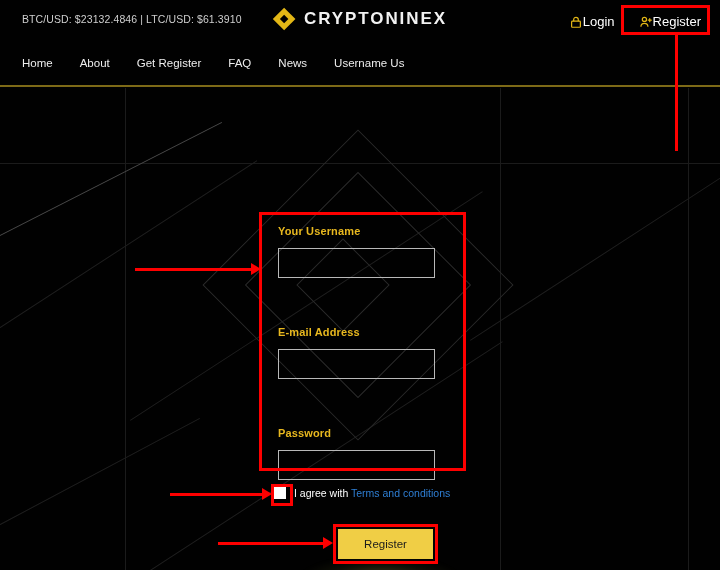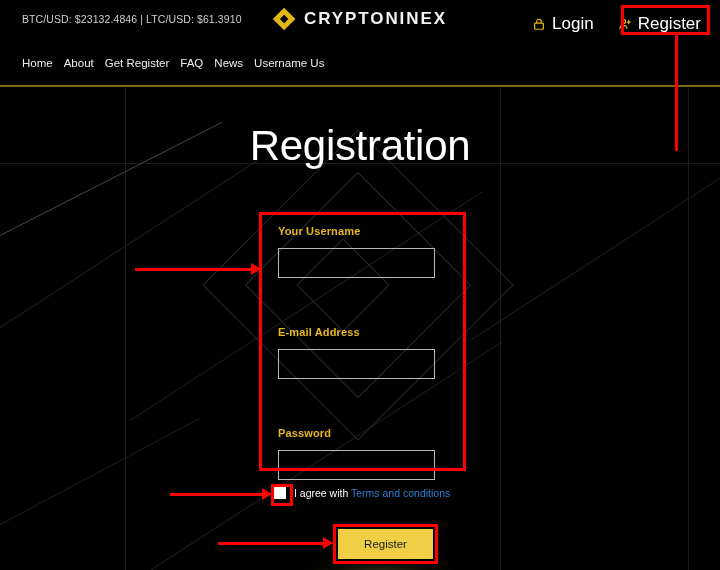--- a/index.html
+++ b/index.html
@@ -67,35 +67,35 @@
   }
   .brand-name {
     color: #f2f2f2; font-size: 17px; font-weight: 700;
     letter-spacing: 1.9px;
   }
   .auth {
     position: absolute; right: 10px; top: 9px;
     display: flex; align-items: center; gap: 6px;
   }
   .auth-item {
-    display: flex; align-items: center; gap: 6px;
-    padding: 5px 9px; color: #ffffff; font-size: 17px;
+    display: flex; align-items: center; 
+    padding: 5px 9px; color: #ffffff; font-size: 13px;
     cursor: pointer; white-space: nowrap;
   }
   .auth-icon { width: 14px; height: 14px; display: block; }
 
   
   .navbar {
     position: absolute; left: 0; top: 41px; width: 720px; height: 46px;
     border-bottom: 2px solid #7d6a17;
     z-index: 3;
   }
   .navlist {
     display: flex; align-items: center; height: 44px;
-    padding-left: 22px; gap: 11px;
+    padding-left: 22px; gap: 27px;
   }
   .navlist .nav-item {
     color: #ededed; font-size: 11.5px; cursor: pointer; white-space: nowrap;
   }
 
   
   .content { position: absolute; inset: 0; z-index: 2; }
   .page-title {
     position: absolute; left: 0; right: 0; top: 122px;
     text-align: center;
@@ -216,21 +216,20 @@
       <span class="nav-item">Home</span>
       <span class="nav-item">About</span>
       <span class="nav-item">Get Register</span>
       <span class="nav-item">FAQ</span>
       <span class="nav-item">News</span>
       <span class="nav-item">Username Us</span>
     </div>
   </div>
 
   <div class="content">
-    <div class="page-title">Registration</div>
 
     <form class="form-wrap">
       <div class="field">
         <div class="field-label">Your Username</div>
         <input class="field-input" type="text" placeholder="" style="">
       </div>
       <div class="gap"></div>
       <div class="field">
         <div class="field-label">E-mail Address</div>
         <input class="field-input" type="email" placeholder="" style="">

